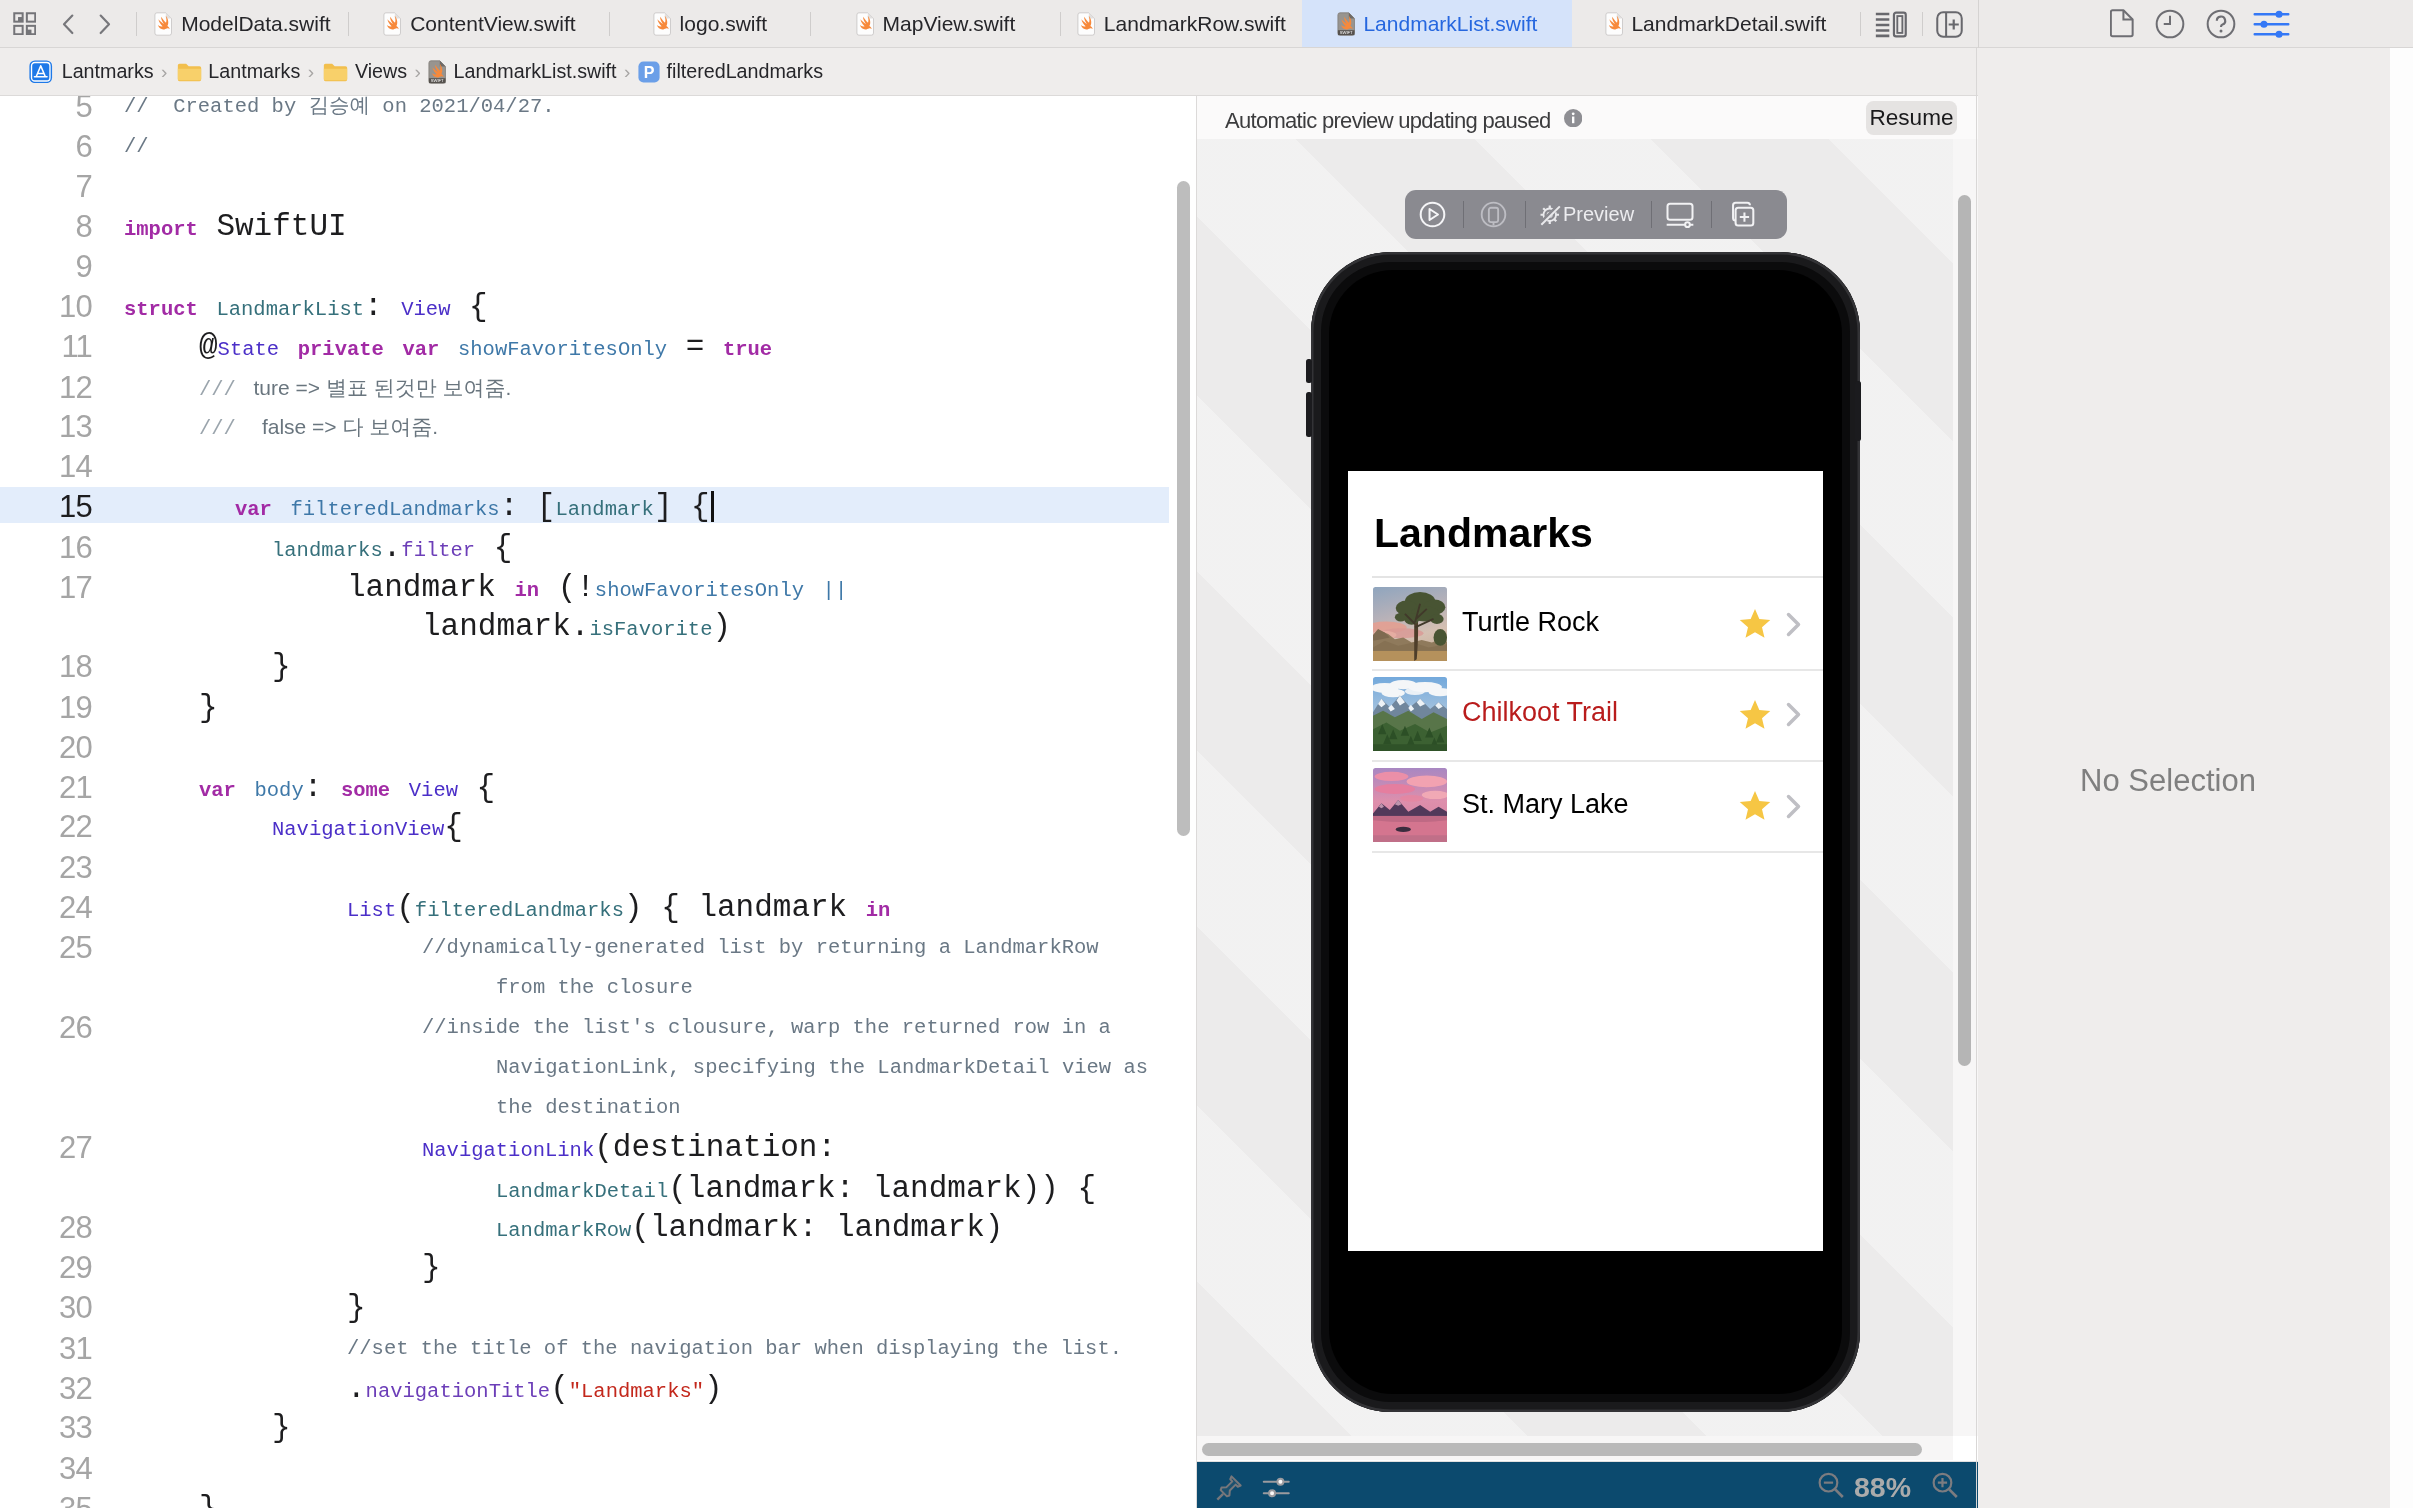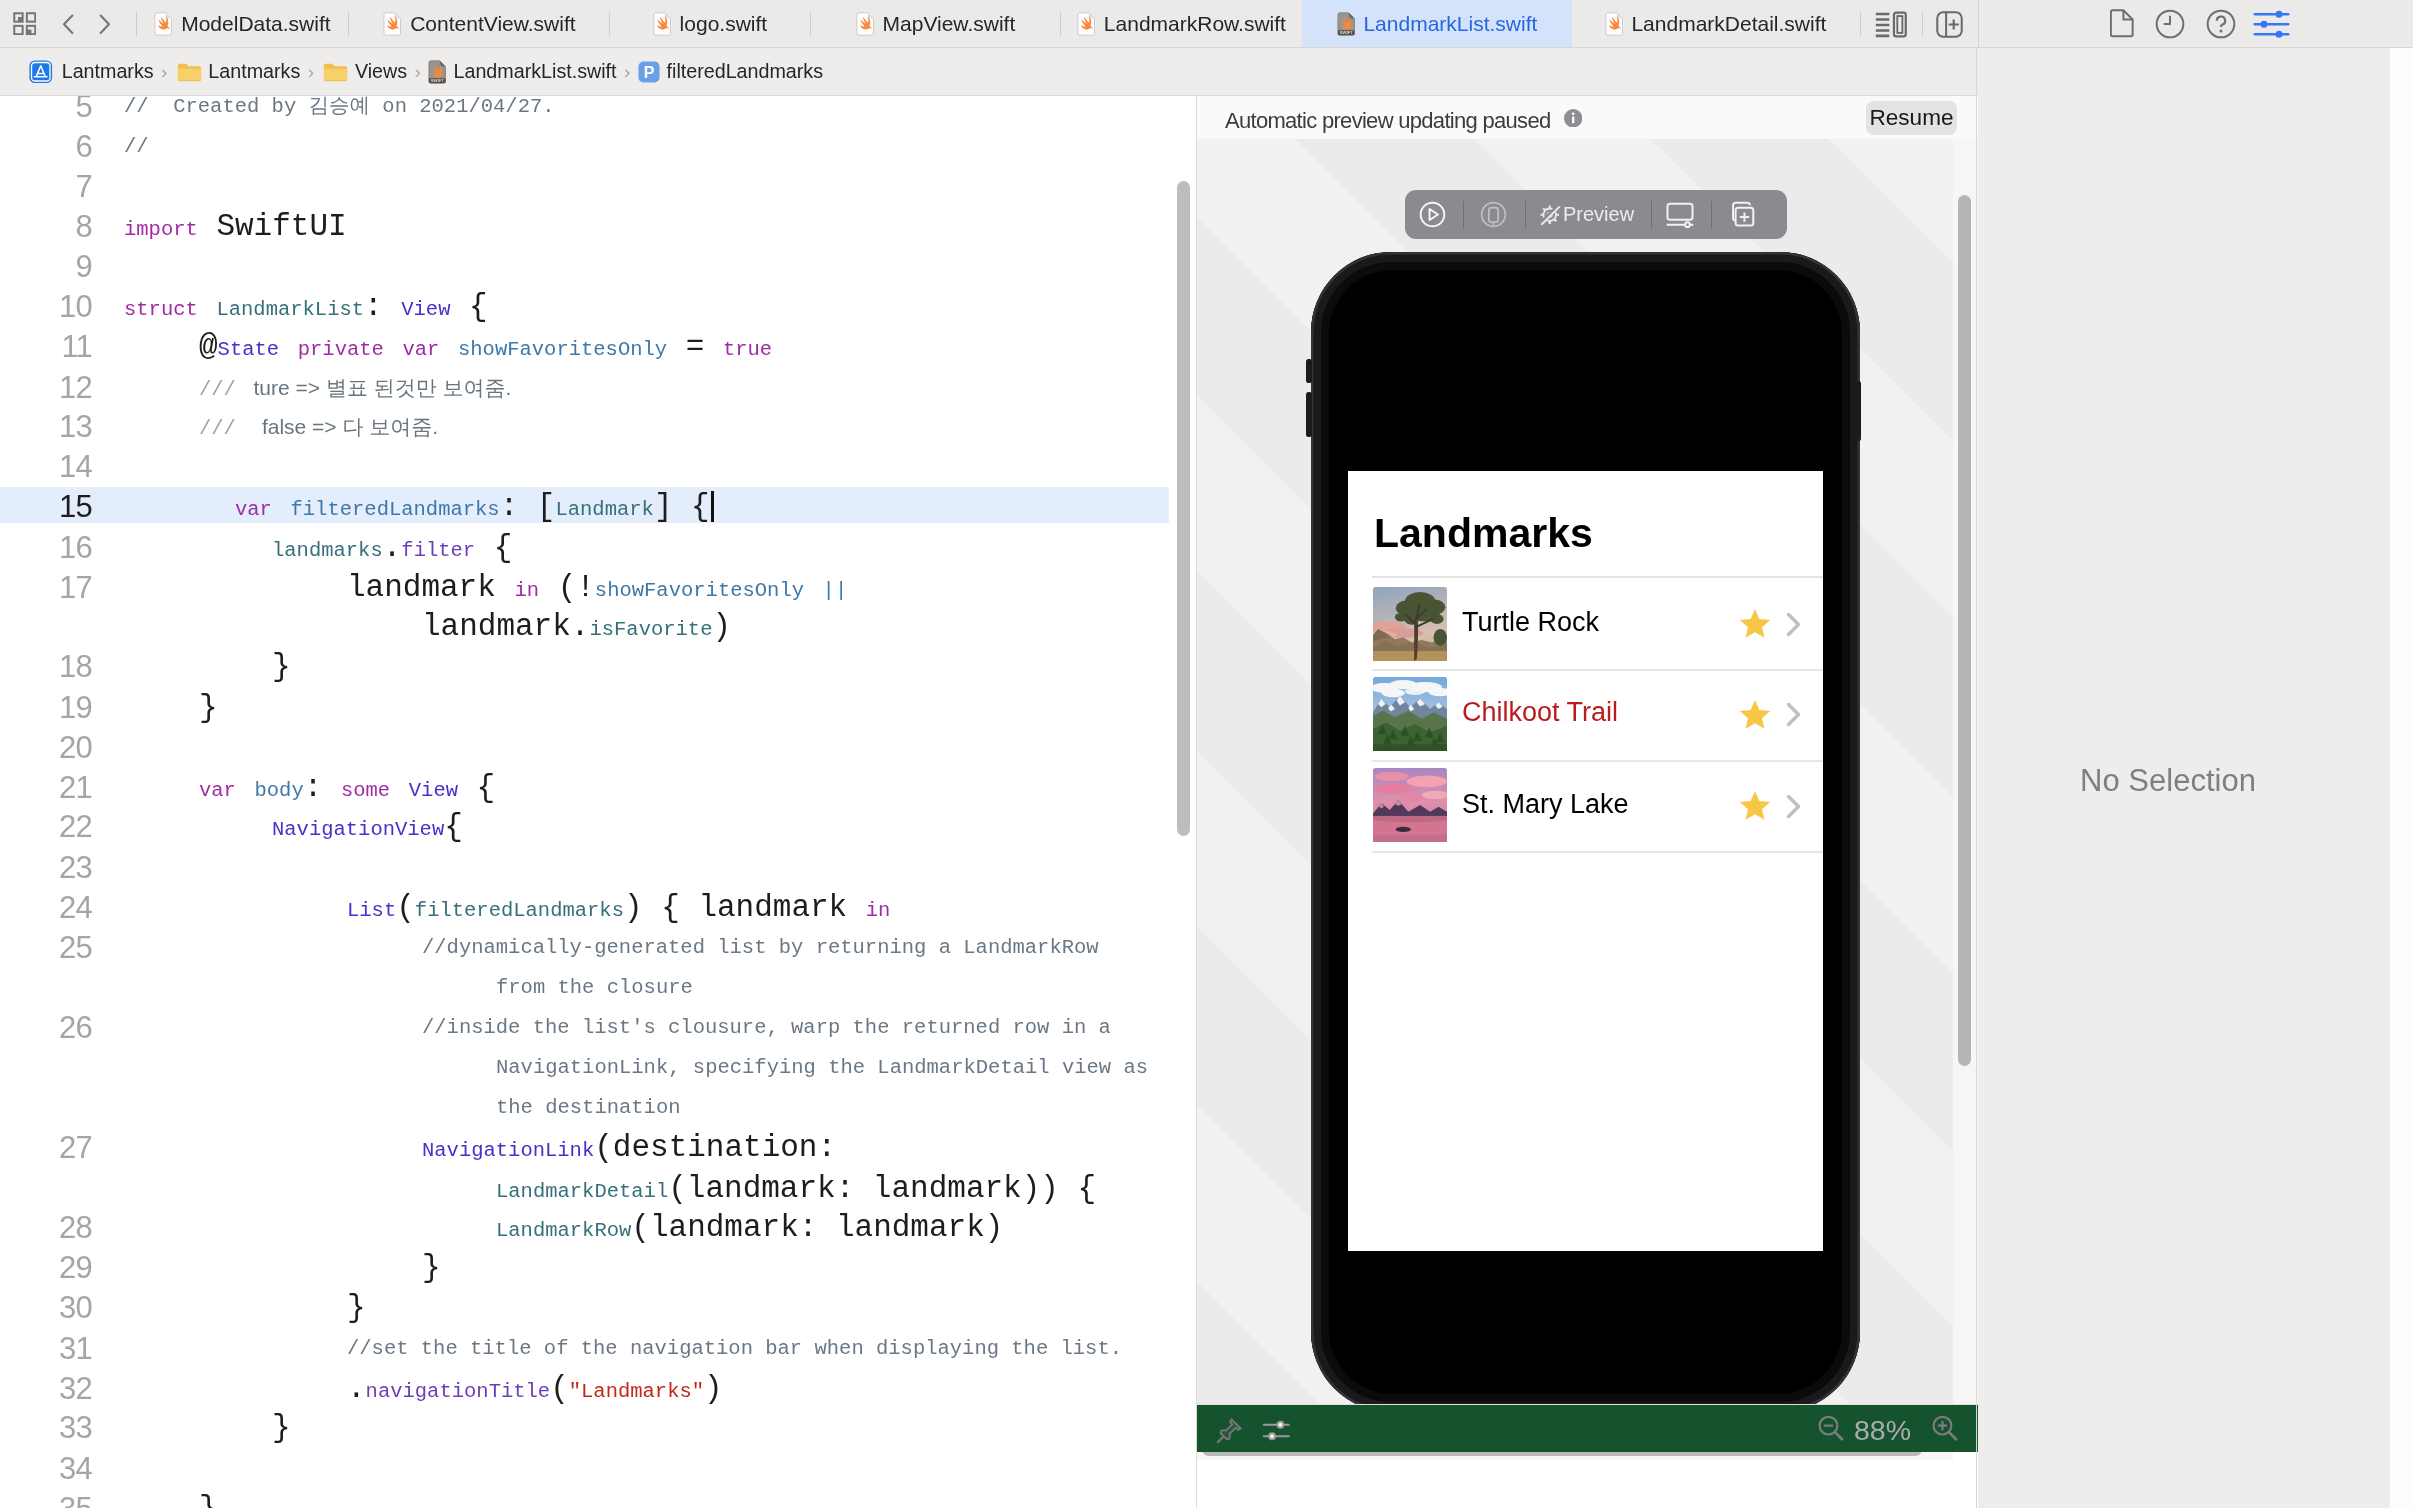--- a/index.html
+++ b/index.html
@@ -15,42 +15,42 @@
   #crumbs{left:0;top:48px;width:1978px;height:48px;background:#EFEDEC;border-bottom:0.8px solid #DCDAD9;box-sizing:border-box;
           display:flex;align-items:center;font-size:19.7px;color:#26262a;}
   .sep{color:#A8A6A5;font-size:19px;margin:0 7.5px;}
   
   #editor{left:0;top:96px;width:1196px;height:1413px;background:#fff;overflow:hidden;}
   #editor .row{position:absolute;left:0;width:1257px;height:40px;line-height:40px;white-space:pre;
       font-family:"Liberation Mono",monospace;font-size:20.5px;color:#1D1D1F;}
   #editor .num{position:absolute;left:0;top:0;width:92px;text-align:right;
       font-family:"Liberation Sans",sans-serif;font-size:31px;color:#A5A5A5;letter-spacing:-0.8px;}
   #editor .cd{position:absolute;top:0;}
-  .k{color:#A22BA5;font-weight:normal;}
+  .k{color:#A22BA5;font-weight:bold;}
   .i2{color:#4B2FC8;}
   .t{color:#36707B;}
   .b{color:#3E78A8;}
   .pu{color:#6C3EB8;}
   .rd{color:#C3281C;}
   .cm{color:#6A7885;}
   .c2{color:#9AA4AC;}
   .L{font-size:31px;}
   .sans{font-family:"Liberation Sans",sans-serif;font-size:21px;color:#69757E;}
   #edscroll{left:1177px;top:181px;width:13.4px;height:655px;border-radius:6.7px;background:#BDBDBD;}
   #eddiv{left:1196px;top:96px;width:0.8px;height:1413px;background:#DCDAD9;}
   
   #banner{left:1197px;top:96px;width:781px;height:44px;background:#FBFAFA;border-bottom:0.8px solid #E0DEDD;box-sizing:border-box;}
   #canvas{left:1197px;top:139px;width:756px;height:1297px;background:#ECEBEB;overflow:hidden;}
   #canvas .stripes{position:absolute;left:-168px;top:-168px;width:1173px;height:1676px;
       background:repeating-linear-gradient(45deg,rgba(255,255,255,0) 0 126px,rgba(255,255,255,0.33) 126px 251px);}
   #pvtrack{left:1953px;top:139px;width:25px;height:1297px;background:#F7F6F6;}
   #pvthumb{left:1958px;top:195px;width:12.6px;height:871px;border-radius:6.7px;background:#B5B5B5;}
   #phtrack{left:1197px;top:1436px;width:756px;height:24px;background:#F7F6F6;}
   #phthumb{left:1202px;top:1443px;width:720px;height:13.4px;border-radius:6.7px;background:#B9B9B9;}
-  #pvbottom{left:1197px;top:1404px;width:781px;height:48px;background:#14532d;border-top:0.8px solid #E2E0DF;box-sizing:border-box;}
+  #pvbottom{left:1197px;top:1461px;width:781px;height:48px;background:#0c4a6e;border-top:0.8px solid #E2E0DF;box-sizing:border-box;font-weight:bold;}
   
   #phone{left:1311px;top:252px;width:549px;height:1160px;border-radius:80px;background:#0B0B0C;
          box-shadow:inset 0 0 0 2.5px #333336, inset 0 0 0 10px #1A1A1C;}
   #glass{position:absolute;left:18.4px;top:18.4px;right:18.4px;bottom:18.4px;border-radius:64px;background:#000;}
   #screen{left:1348px;top:471px;width:475px;height:780px;background:#fff;overflow:hidden;}
   
   #inspector{left:1978px;top:48px;width:436px;height:1461px;background:#EFEDEC;}
   #inswhite{left:2390px;top:48px;width:23.5px;height:1461px;background:#FDFDFD;}
   #insdivtop{left:1978px;top:0px;width:0.8px;height:48px;background:#D5D3D2;}
   #noselect{left:1978px;top:763px;width:380px;text-align:center;font-size:31px;color:#7F7F7F;}

